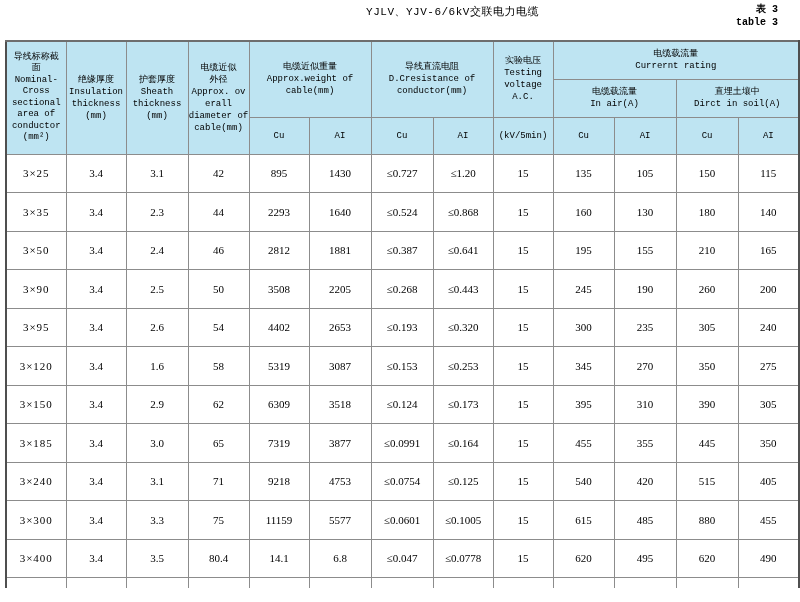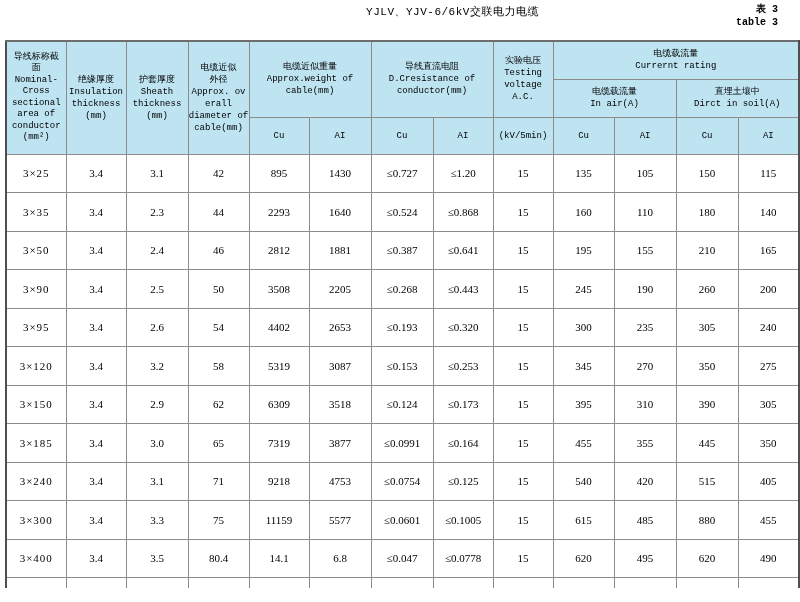--- a/index.html
+++ b/index.html
@@ -144,21 +144,21 @@
           <td>3×35</td>
           <td>3.4</td>
           <td>2.3</td>
           <td>44</td>
           <td>2293</td>
           <td>1640</td>
           <td>≤0.524</td>
           <td>≤0.868</td>
           <td>15</td>
           <td>160</td>
-          <td>110</td>
+          <td>130</td>
           <td>180</td>
           <td>140</td>
         </tr>
         <tr>
           <td>3×50</td>
           <td>3.4</td>
           <td>2.4</td>
           <td>46</td>
           <td>2812</td>
           <td>1881</td>
@@ -196,21 +196,21 @@
           <td>≤0.320</td>
           <td>15</td>
           <td>300</td>
           <td>235</td>
           <td>305</td>
           <td>240</td>
         </tr>
         <tr>
           <td>3×120</td>
           <td>3.4</td>
-          <td>3.2</td>
+          <td>1.6</td>
           <td>58</td>
           <td>5319</td>
           <td>3087</td>
           <td>≤0.153</td>
           <td>≤0.253</td>
           <td>15</td>
           <td>345</td>
           <td>270</td>
           <td>350</td>
           <td>275</td>

